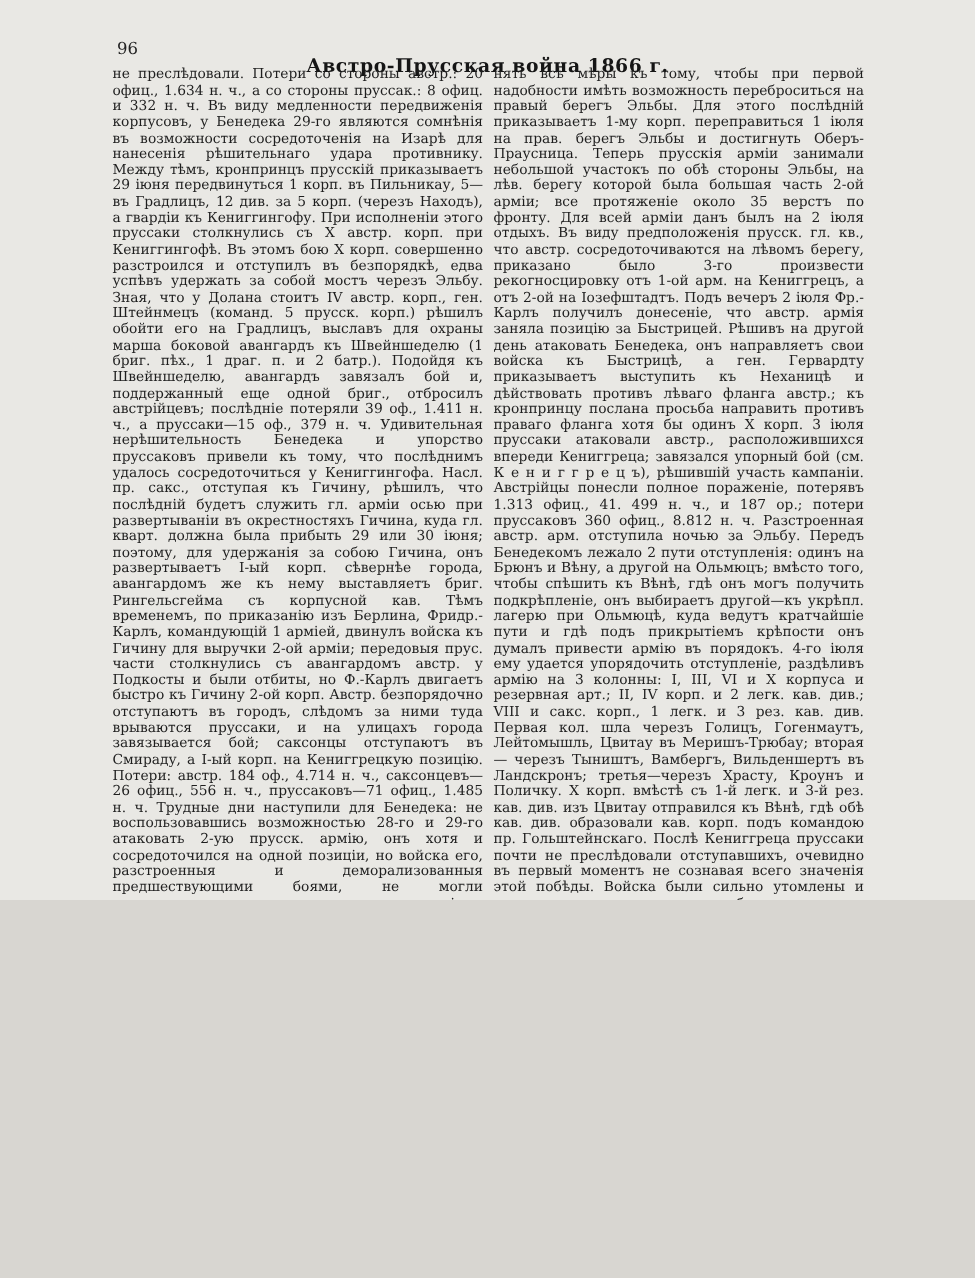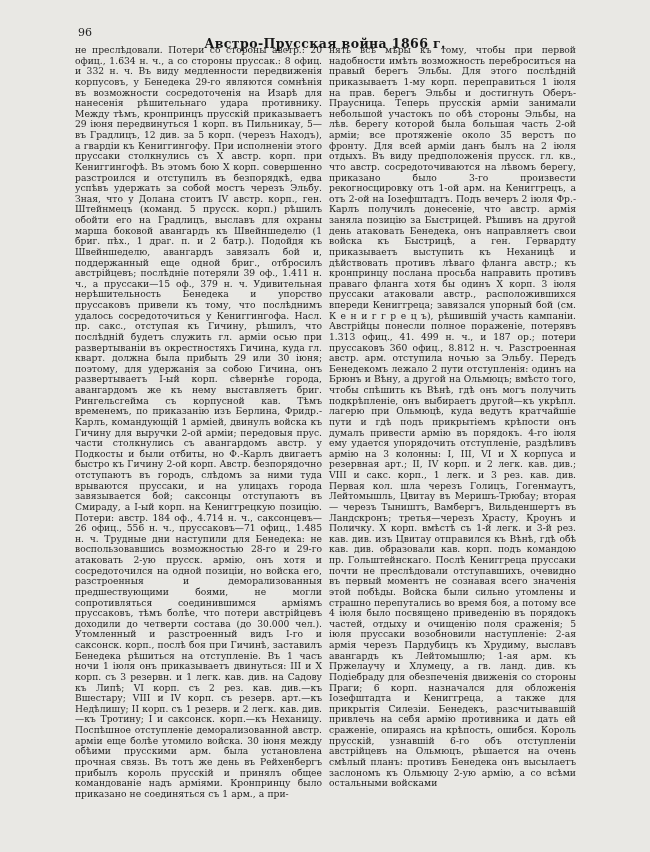--- a/index.html
+++ b/index.html
@@ -3,21 +3,21 @@
 <meta charset="utf-8">
 <style>
   html, body {
     margin: 0;
     padding: 0;
     background: #d8d6d1;
   }
   .page {
     position: relative;
     width: 650px;
-    height: 852px;
+    height: 600px;
     background: #e9e8e4;
     overflow: hidden;
     font-family: "DejaVu Serif", "Liberation Serif", serif;
     color: #1c1c1c;
   }
   .page-number {
     position: absolute;
     top: 26px;
     left: 78px;
     font-size: 11px;

